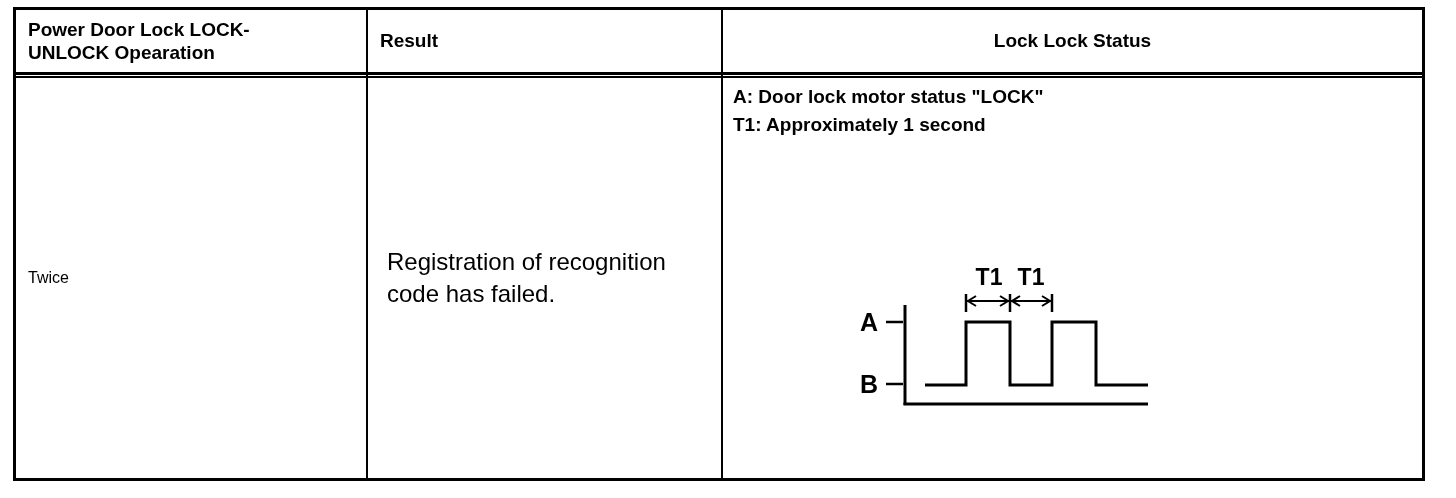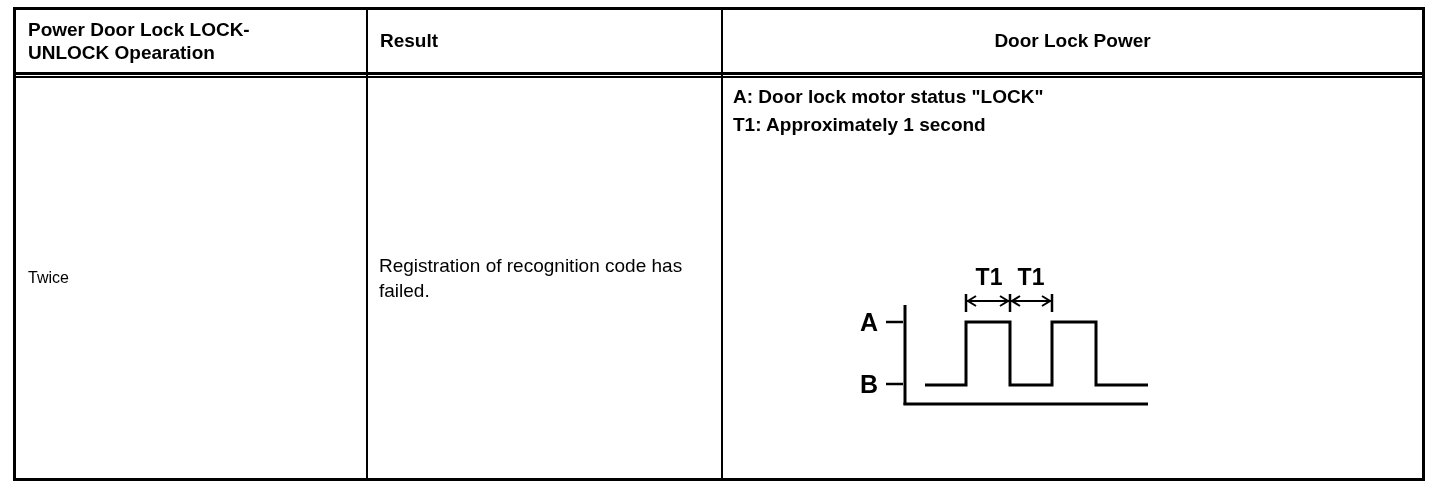--- a/index.html
+++ b/index.html
@@ -39,21 +39,21 @@
   .sep-row .cell { height: 100%; }
 
   
   .body-row { height: 400px; }
   .cell-operation {
     display: flex; align-items: center;
     padding: 0 12px; font-size: 16px;
   }
   .cell-result {
     display: flex; align-items: center;
-    padding: 0 11px; font-size: 19px; line-height: 1.32;
+    padding: 0 19px; font-size: 24px; line-height: 1.32;
   }
   .cell-result p { max-width: 308px; }
   .cell-status { position: relative; font-size: 19px; font-weight: bold; }
   .legend {
     position: absolute; top: 5px; left: 10px;
     line-height: 28px; white-space: nowrap;
   }
   .diagram-svg { position: absolute; left: 0; top: 0; overflow: visible; }
   .diagram-svg text { fill: #000000; }
 </style>
@@ -64,21 +64,21 @@
   <div class="doc-table">
 
     <div class="row header-row">
       <div class="cell header-cell">
         <span class="header-op-text">Power Door Lock LOCK-UNLOCK Opearation</span>
       </div>
       <div class="cell header-cell">
         <span>Result</span>
       </div>
       <div class="cell header-cell center">
-        <span>Door Lock Power</span>
+        <span>Lock Lock Status</span>
       </div>
     </div>
 
     <div class="row sep-row">
       <div class="cell"></div>
       <div class="cell"></div>
       <div class="cell"></div>
     </div>
 
     <div class="row body-row">

